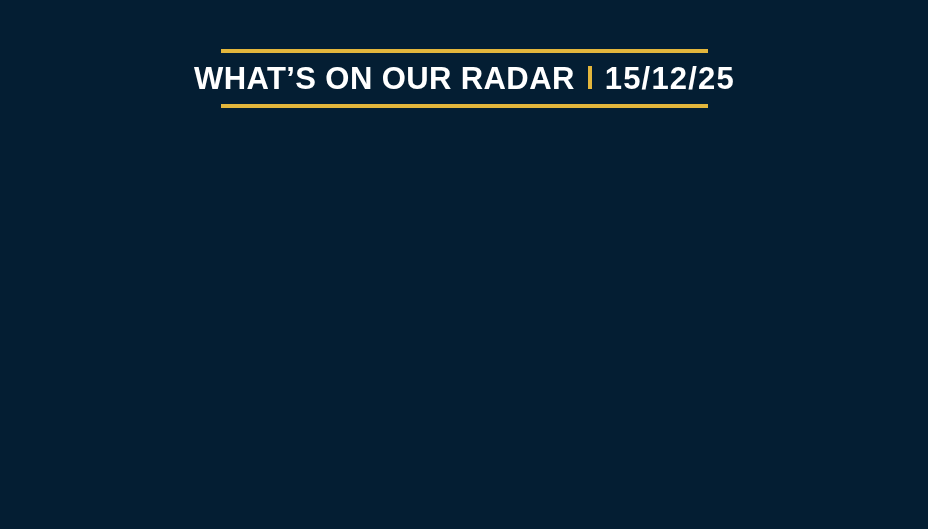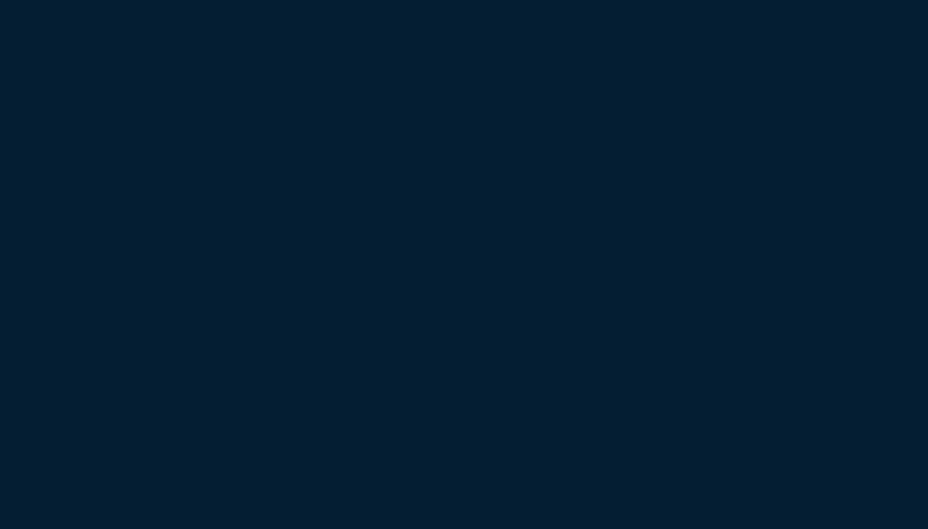--- a/index.html
+++ b/index.html
@@ -87,16 +87,35 @@
     top: 110px;
     width: 928px;
     height: 419px;
   }
 </style>
 </head>
 <body>
 
 <div id="slide">
 
+  <div id="title-banner">
+
+    <div class="rule"></div>
+
+    <div id="title-row">
+      <div id="title-inner">
+
+        <span class="title-text">WHAT’S ON OUR RADAR</span>
+
+        <span id="title-separator"></span>
+
+        <span class="date-text">15/12/25</span>
+
+      </div>
+    </div>
+
+    <div class="rule"></div>
+
+  </div>
 
   <div id="slide-body"></div>
 
 </div>
 
 </body></html>

